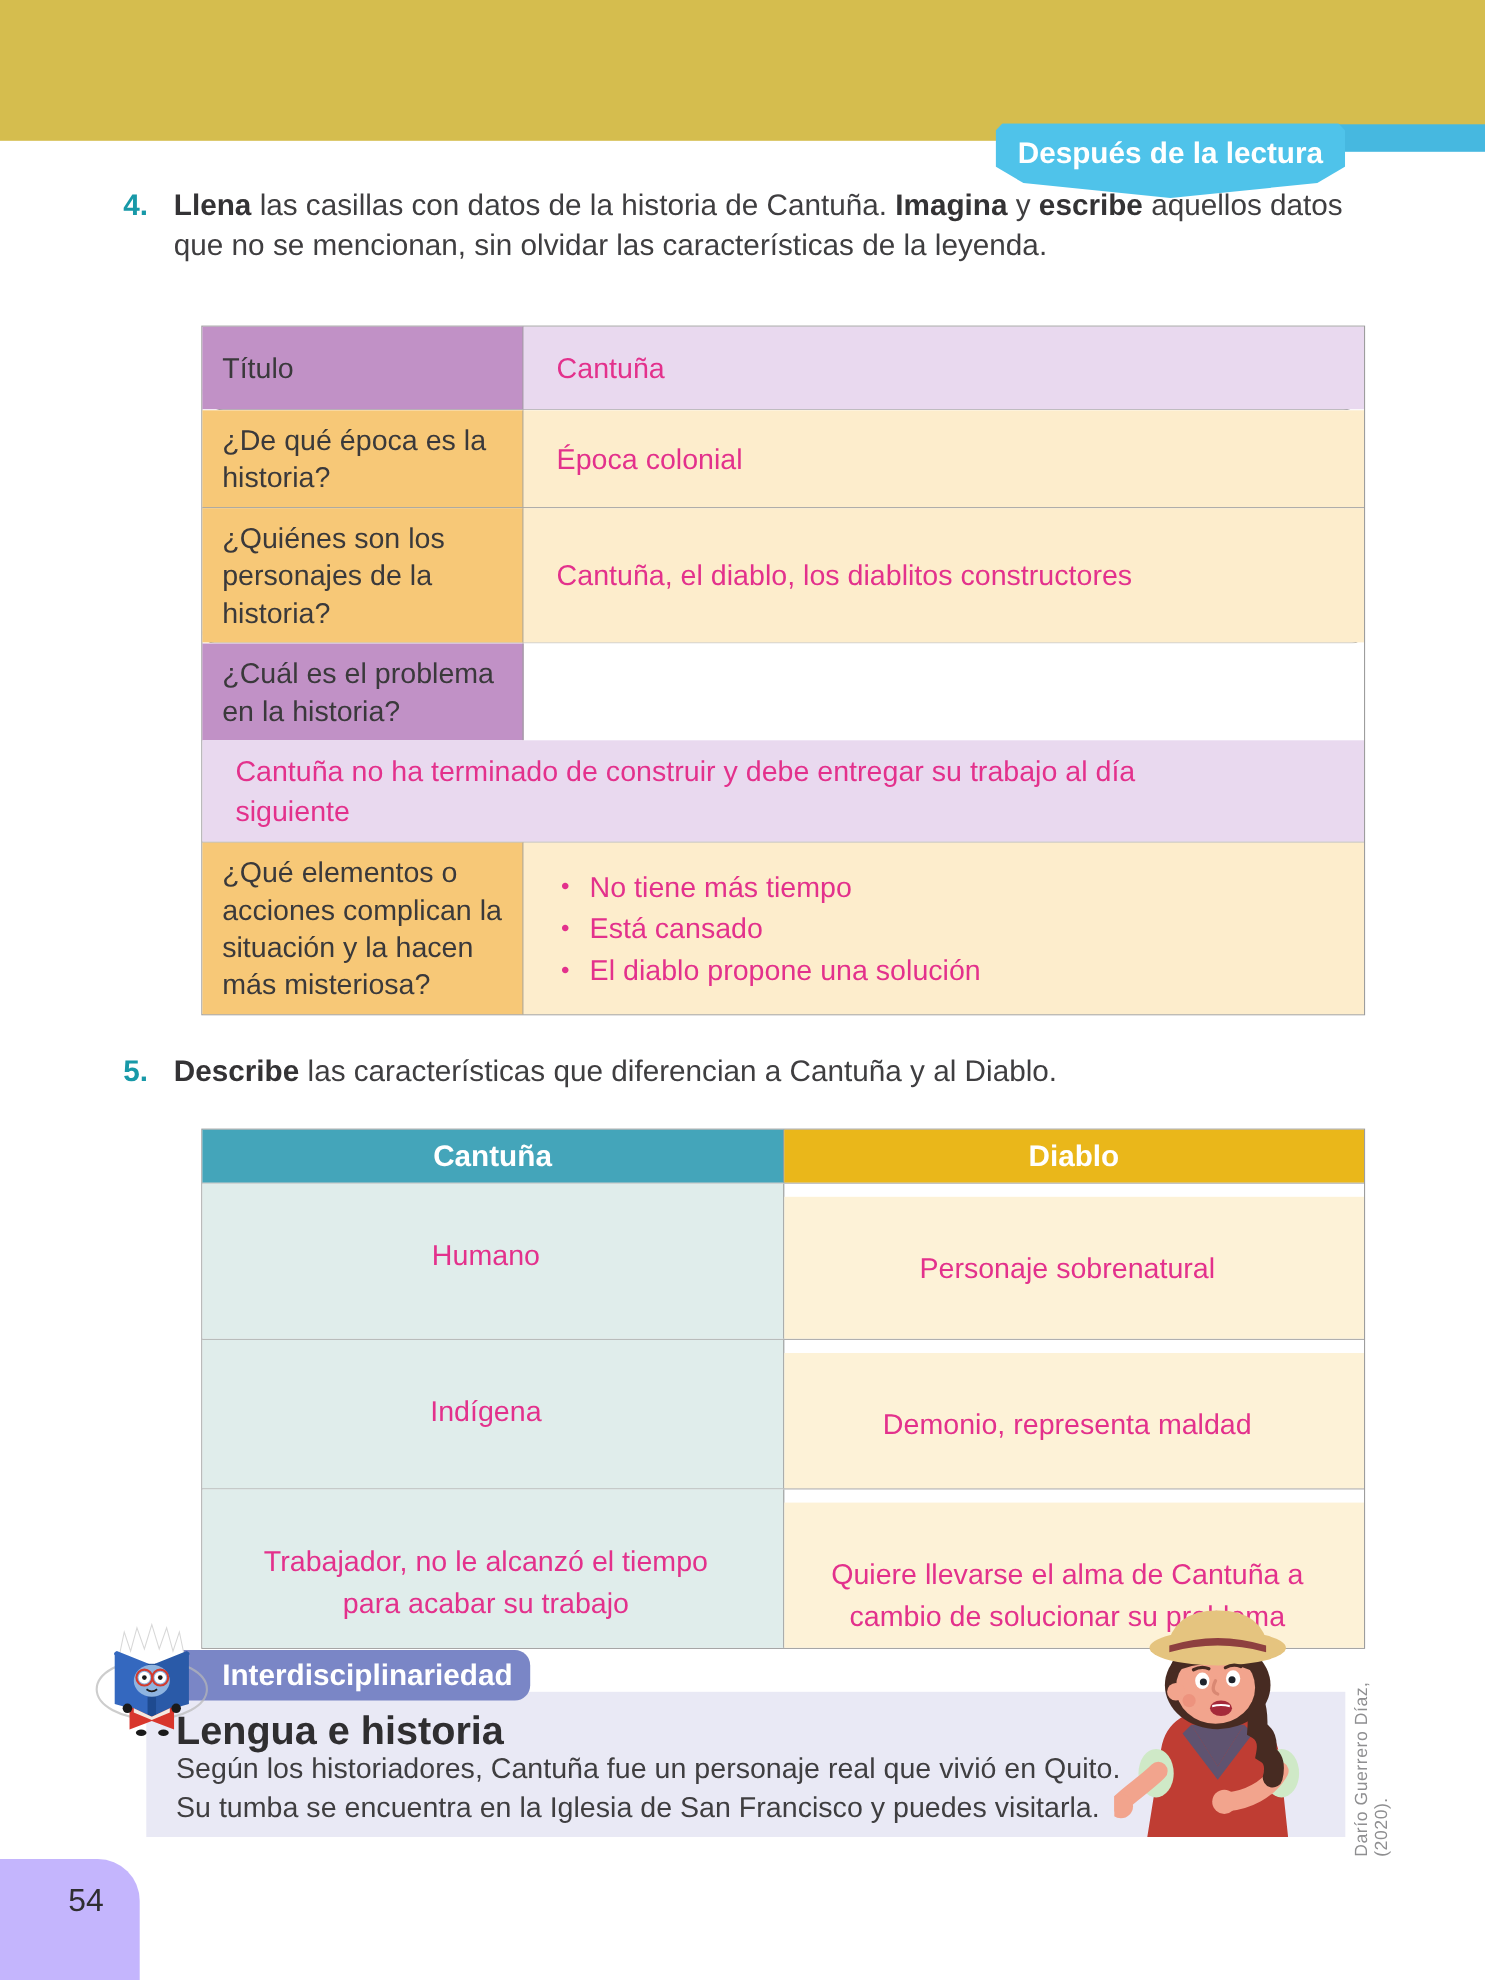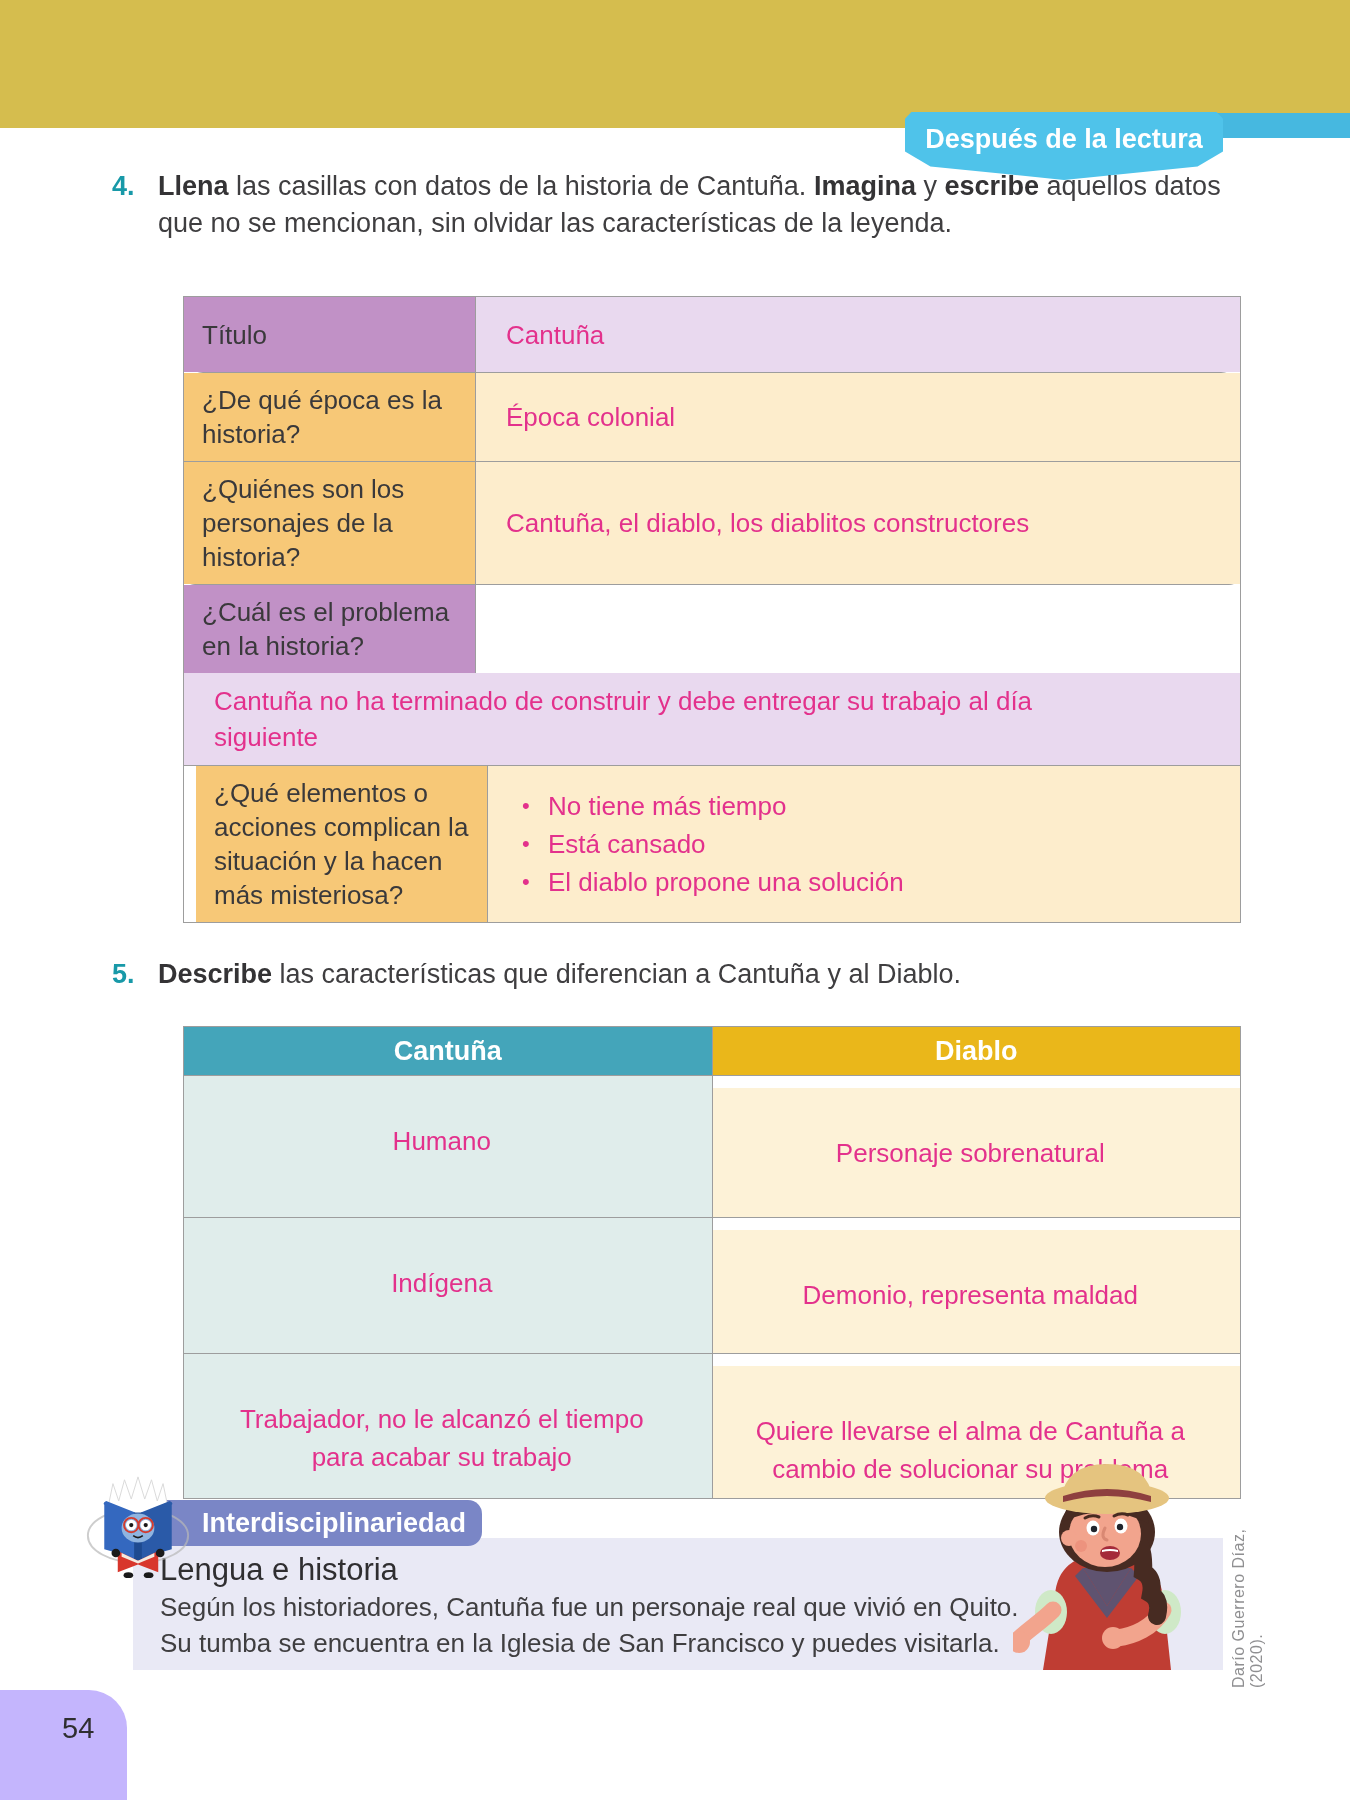--- a/index.html
+++ b/index.html
@@ -40,21 +40,21 @@
   }
   .t1-answer {
     flex:1; display:flex; align-items:center; padding:10px 110px 10px 30px;
     font-size:26px; line-height:36px; color:#e3318c;
   }
   .lbl-purple { background:#c191c6; }
   .lbl-orange { background:#f7c877; }
   .ans-lavender { background:#e9d9ef; }
   .ans-cream { background:#fdedcc; }
   .r1 { min-height:76px;border-radius:19px; } .r2 { min-height:84px; } .r3 { min-height:92px; }
-  .r4 { min-height:108px;border-radius:11px; } .r5 { min-height:96px;flex-direction:column; } .r6 { min-height:146px;margin-left:12px; }
+  .r4 { min-height:108px;border-radius:11px; } .r5 { min-height:96px;flex-direction:column; } .r6 { min-height:146px; }
   .bullets { list-style:none; }
   .bullets li { position:relative; padding-left:30px; line-height:38px; }
   .bullets li::before { content:"•"; position:absolute; left:4px; font-size:22px; }
 
   
   .table2 { position:absolute; top:1026px; left:183px; width:1058px; border:1px solid #9d9d9d; }
   .t2-head { display:flex; height:48px; }
   .t2-head-cell {
     flex:1; color:#ffffff; font-weight:bold; font-size:27px;
     display:flex; align-items:center; justify-content:center;
@@ -70,21 +70,21 @@
   .t2-cell-cream { background:#fdf2d7;margin-top:12px; }
   .t2r1 { min-height:142px; } .t2r2 { min-height:136px; } .t2r3 { min-height:136px; }
 
   
   .interdis-box { position:absolute; top:1538px; left:133px; width:1090px; height:132px; background:#e9e9f5; }
   .interdis-label {
     position:absolute; top:1500px; left:150px; width:332px; height:46px;
     background:#7a86c6; border-radius:14px; color:#ffffff; font-weight:bold;
     font-size:27px; line-height:46px; padding-left:52px;
   }
-  .interdis-title { position:absolute; top:1552px; left:160px; font-size:31px; font-weight:normal; color:#2f2e30; }
+  .interdis-title { position:absolute; top:1552px; left:160px; font-size:36px; font-weight:bold; color:#2f2e30; }
   .interdis-line { position:absolute; left:160px; width:860px; font-size:26px; color:#3f3e40; }
   #interdis-line1 { top:1592px; }
   #interdis-line2 { top:1628px; }
 
   .mascot { position:absolute; top:1474px; left:85px; width:106px; height:106px; }
   .girl { position:absolute; top:1460px; left:1013px; width:188px; height:210px; }
 
   
   .credit {
     position:absolute; top:1508px; left:1230px; height:180px;

